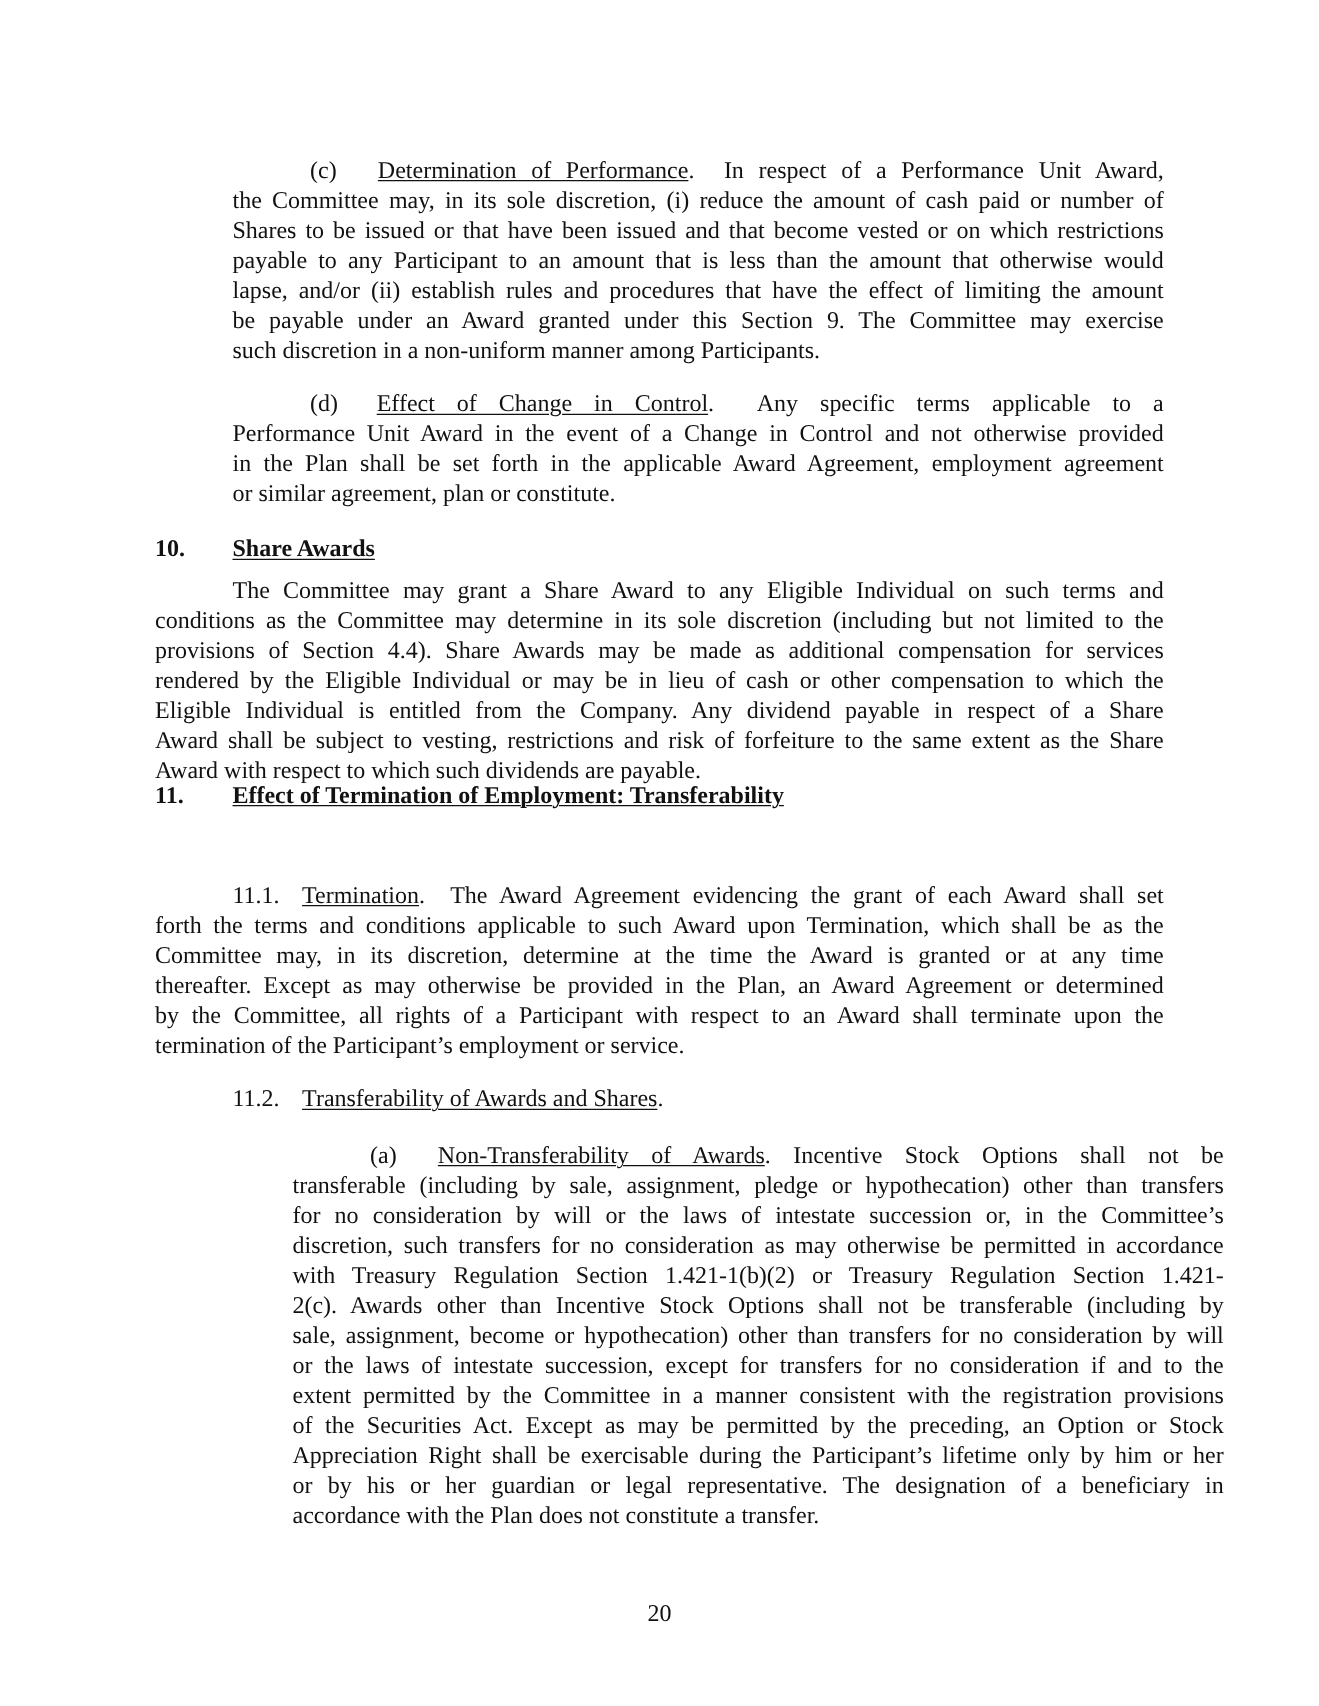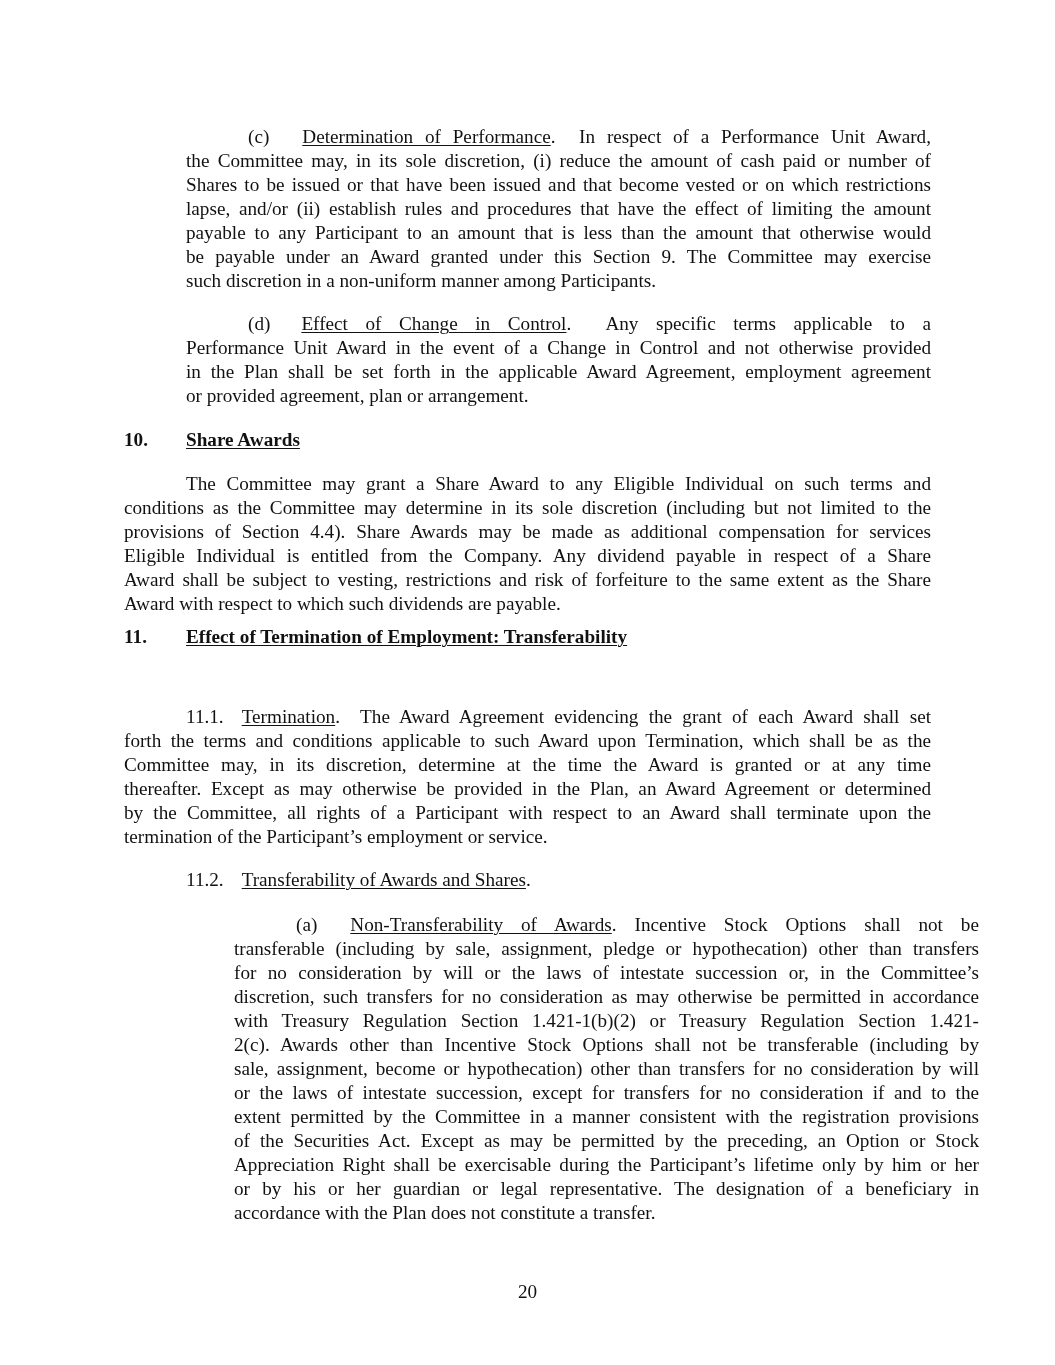--- a/index.html
+++ b/index.html
@@ -24,47 +24,48 @@
 <body>
 
 <div class="page">
 
   <div class="block indent-block" style="top:125px;">
     <span class="line justify">
       <span class="label-gap" style="width:62px;"></span><span>(c)</span><span class="label-gap" style="width:33px;"></span><span class="u">Determination of Performance</span><span>.</span><span style="white-space:pre;">  In respect of a Performance Unit Award,</span>
     </span>
     <span class="line justify">the Committee may, in its sole discretion, (i) reduce the amount of cash paid or number of</span>
     <span class="line justify">Shares to be issued or that have been issued and that become vested or on which restrictions</span>
+    <span class="line justify">payable to any Participant to an amount that is less than the amount that otherwise would</span>
     <span class="line justify">lapse, and/or (ii) establish rules and procedures that have the effect of limiting the amount</span>
-    <span class="line justify">payable to any Participant to an amount that is less than the amount that otherwise would</span>
     <span class="line justify">be payable under an Award granted under this Section 9.  The Committee may exercise</span>
     <span class="line">such discretion in a non-uniform manner among Participants.</span>
   </div>
 
   <div class="block indent-block" style="top:312px;">
     <span class="line justify">
       <span class="label-gap" style="width:62px;"></span><span>(d)</span><span class="label-gap" style="width:31px;"></span><span class="u">Effect of Change in Control</span><span>.</span><span style="white-space:pre;">  Any specific terms applicable to a</span>
     </span>
     <span class="line justify">Performance Unit Award in the event of a Change in Control and not otherwise provided</span>
     <span class="line justify">in the Plan shall be set forth in the applicable Award Agreement, employment agreement</span>
-    <span class="line">or provided agreement, plan or arrangement.</span>
+    <span class="line">or similar agreement, plan or constitute.</span>
   </div>
 
   <div class="block" style="top:428px;">
     <span class="line b">
       <span style="display:inline-block;width:62px;">10.</span><span class="u">Share Awards</span>
     </span>
   </div>
 
-  <div class="block" style="top:472px;">
+  <div class="block" style="top:461px;">
     <span class="line justify">
       <span class="label-gap" style="width:62px;"></span><span>The Committee may grant a Share Award to any Eligible Individual on such terms and</span>
     </span>
     <span class="line justify">conditions as the Committee may determine in its sole discretion (including but not limited to the</span>
     <span class="line justify">provisions of Section 4.4).  Share Awards may be made as additional compensation for services</span>
+    <span class="line justify">rendered by the Eligible Individual or may be in lieu of cash or other compensation to which the</span>
     <span class="line justify">Eligible Individual is entitled from the Company.  Any dividend payable in respect of a Share</span>
     <span class="line justify">Award shall be subject to vesting, restrictions and risk of forfeiture to the same extent as the Share</span>
     <span class="line">Award with respect to which such dividends are payable.</span>
   </div>
 
   <div class="block" style="top:625px;">
     <span class="line b">
       <span style="display:inline-block;width:62px;">11.</span><span class="u">Effect of Termination of Employment: Transferability</span>
     </span>
   </div>

